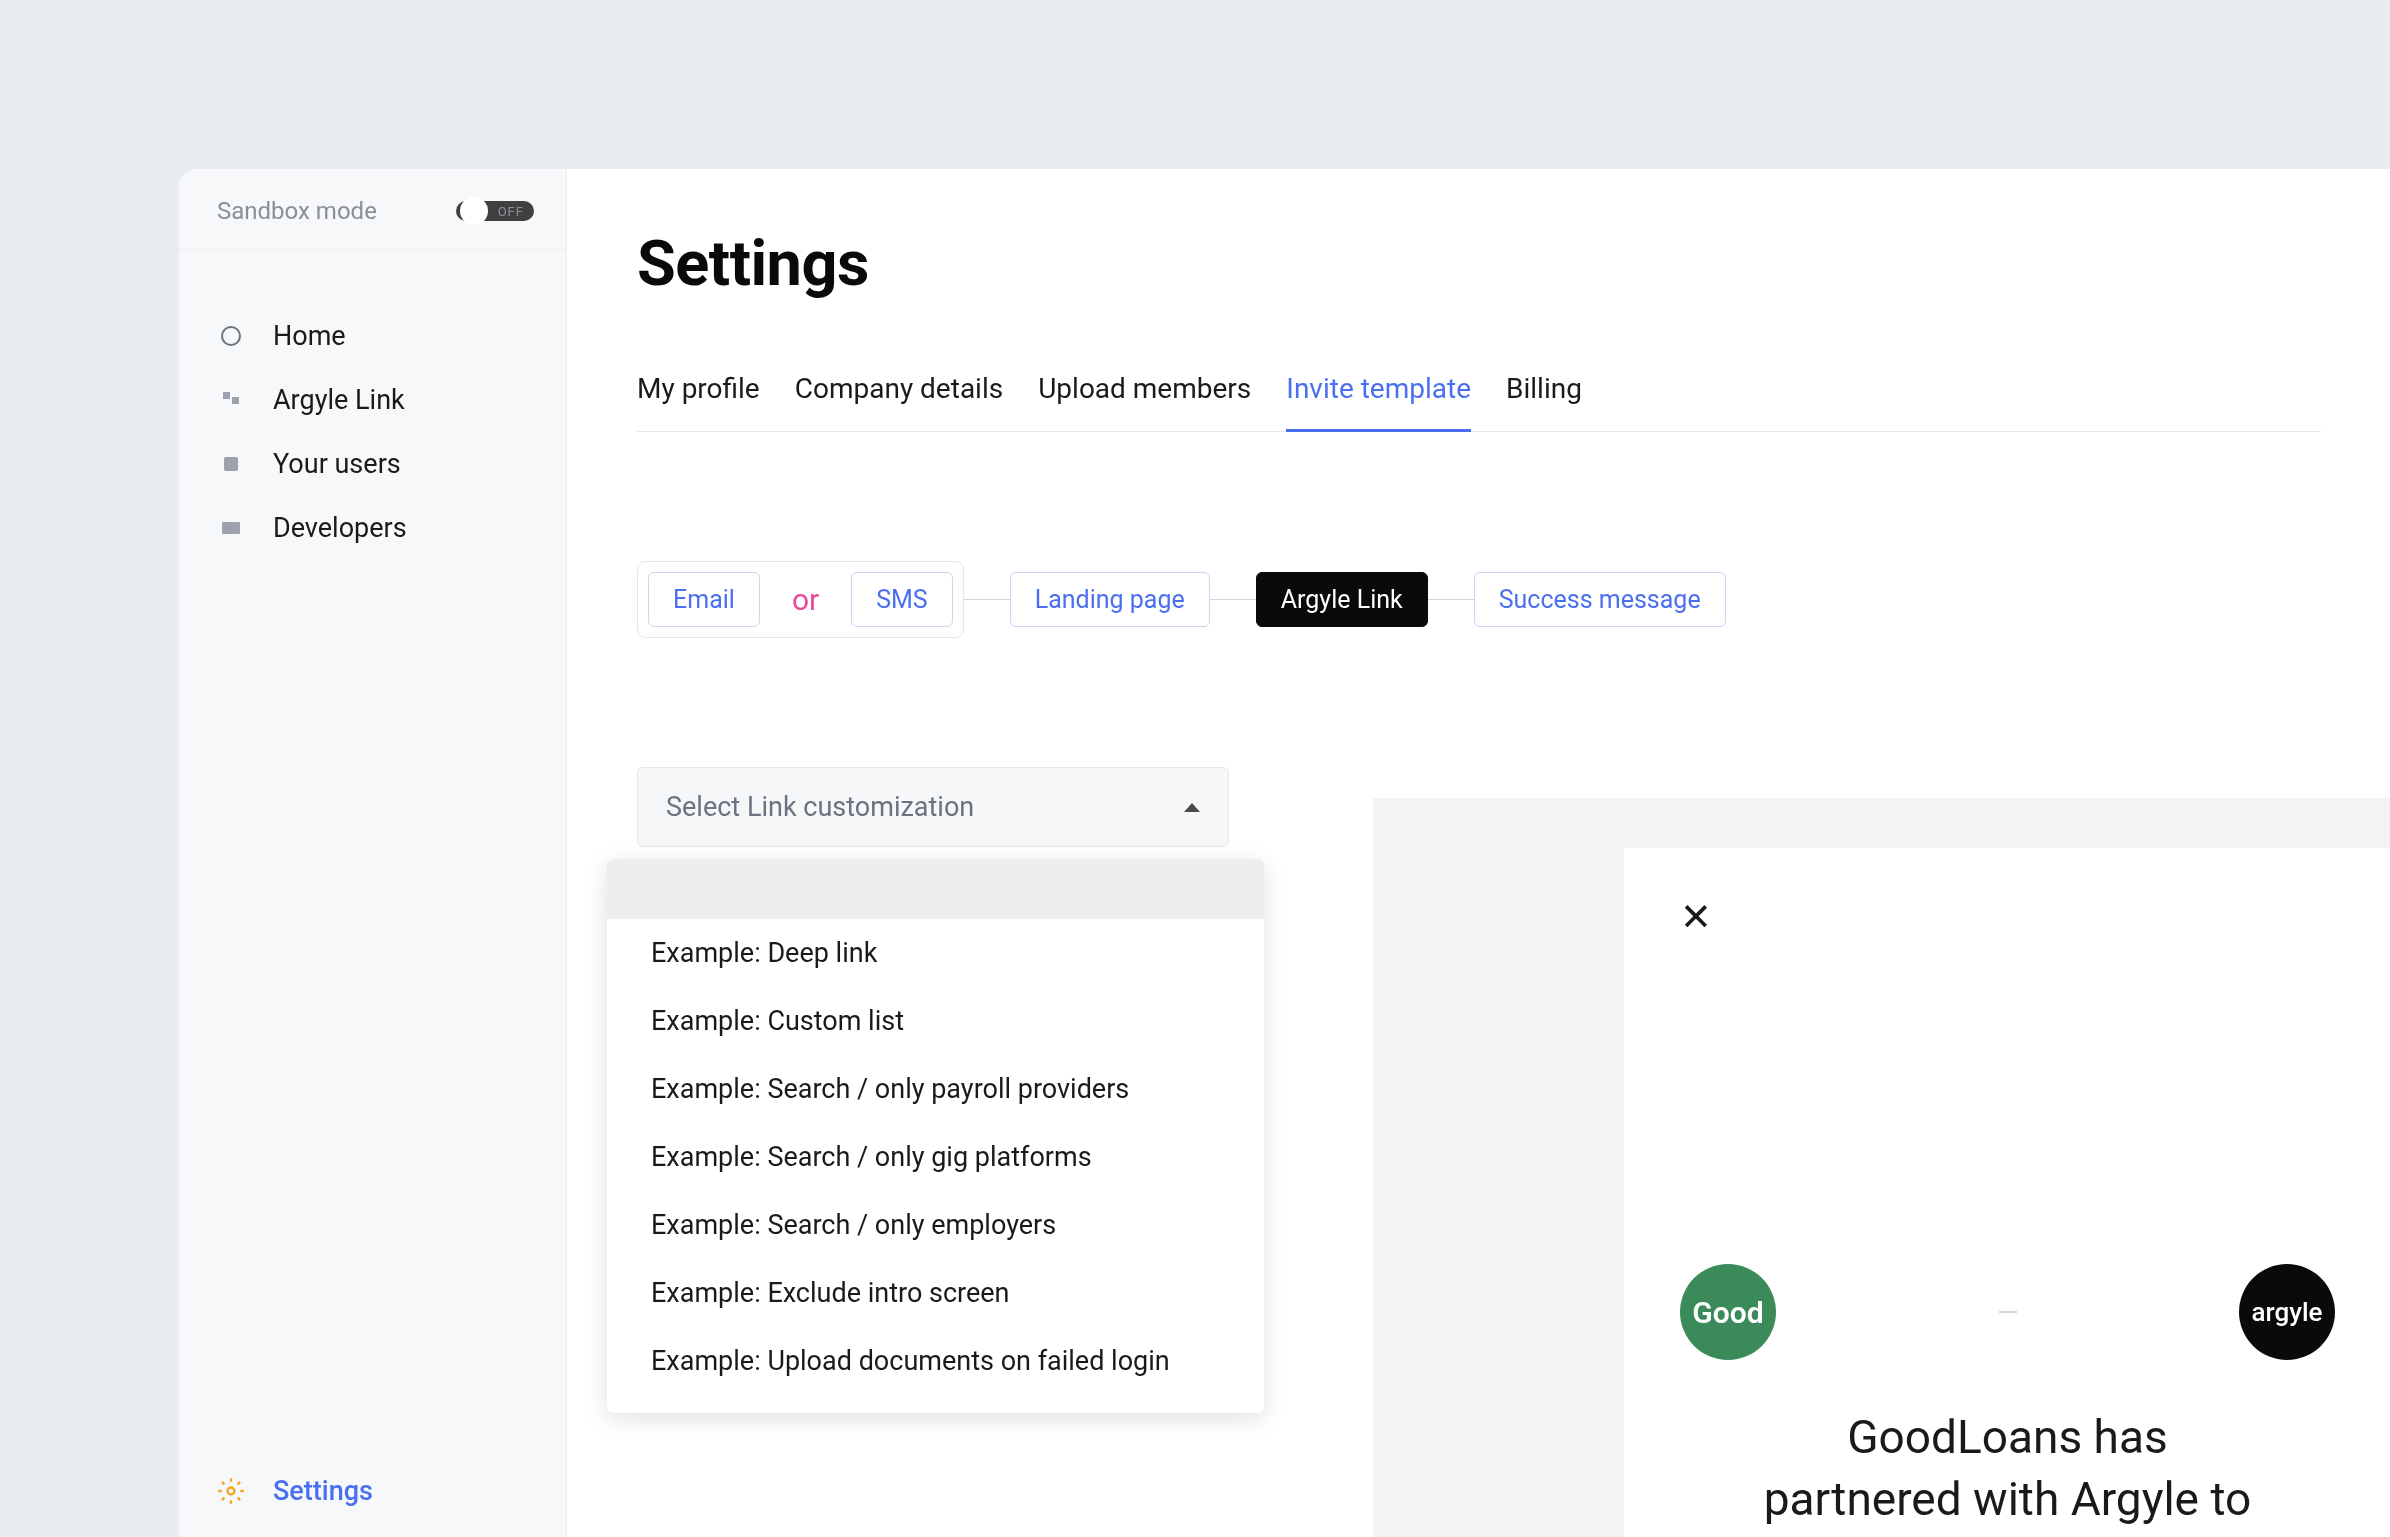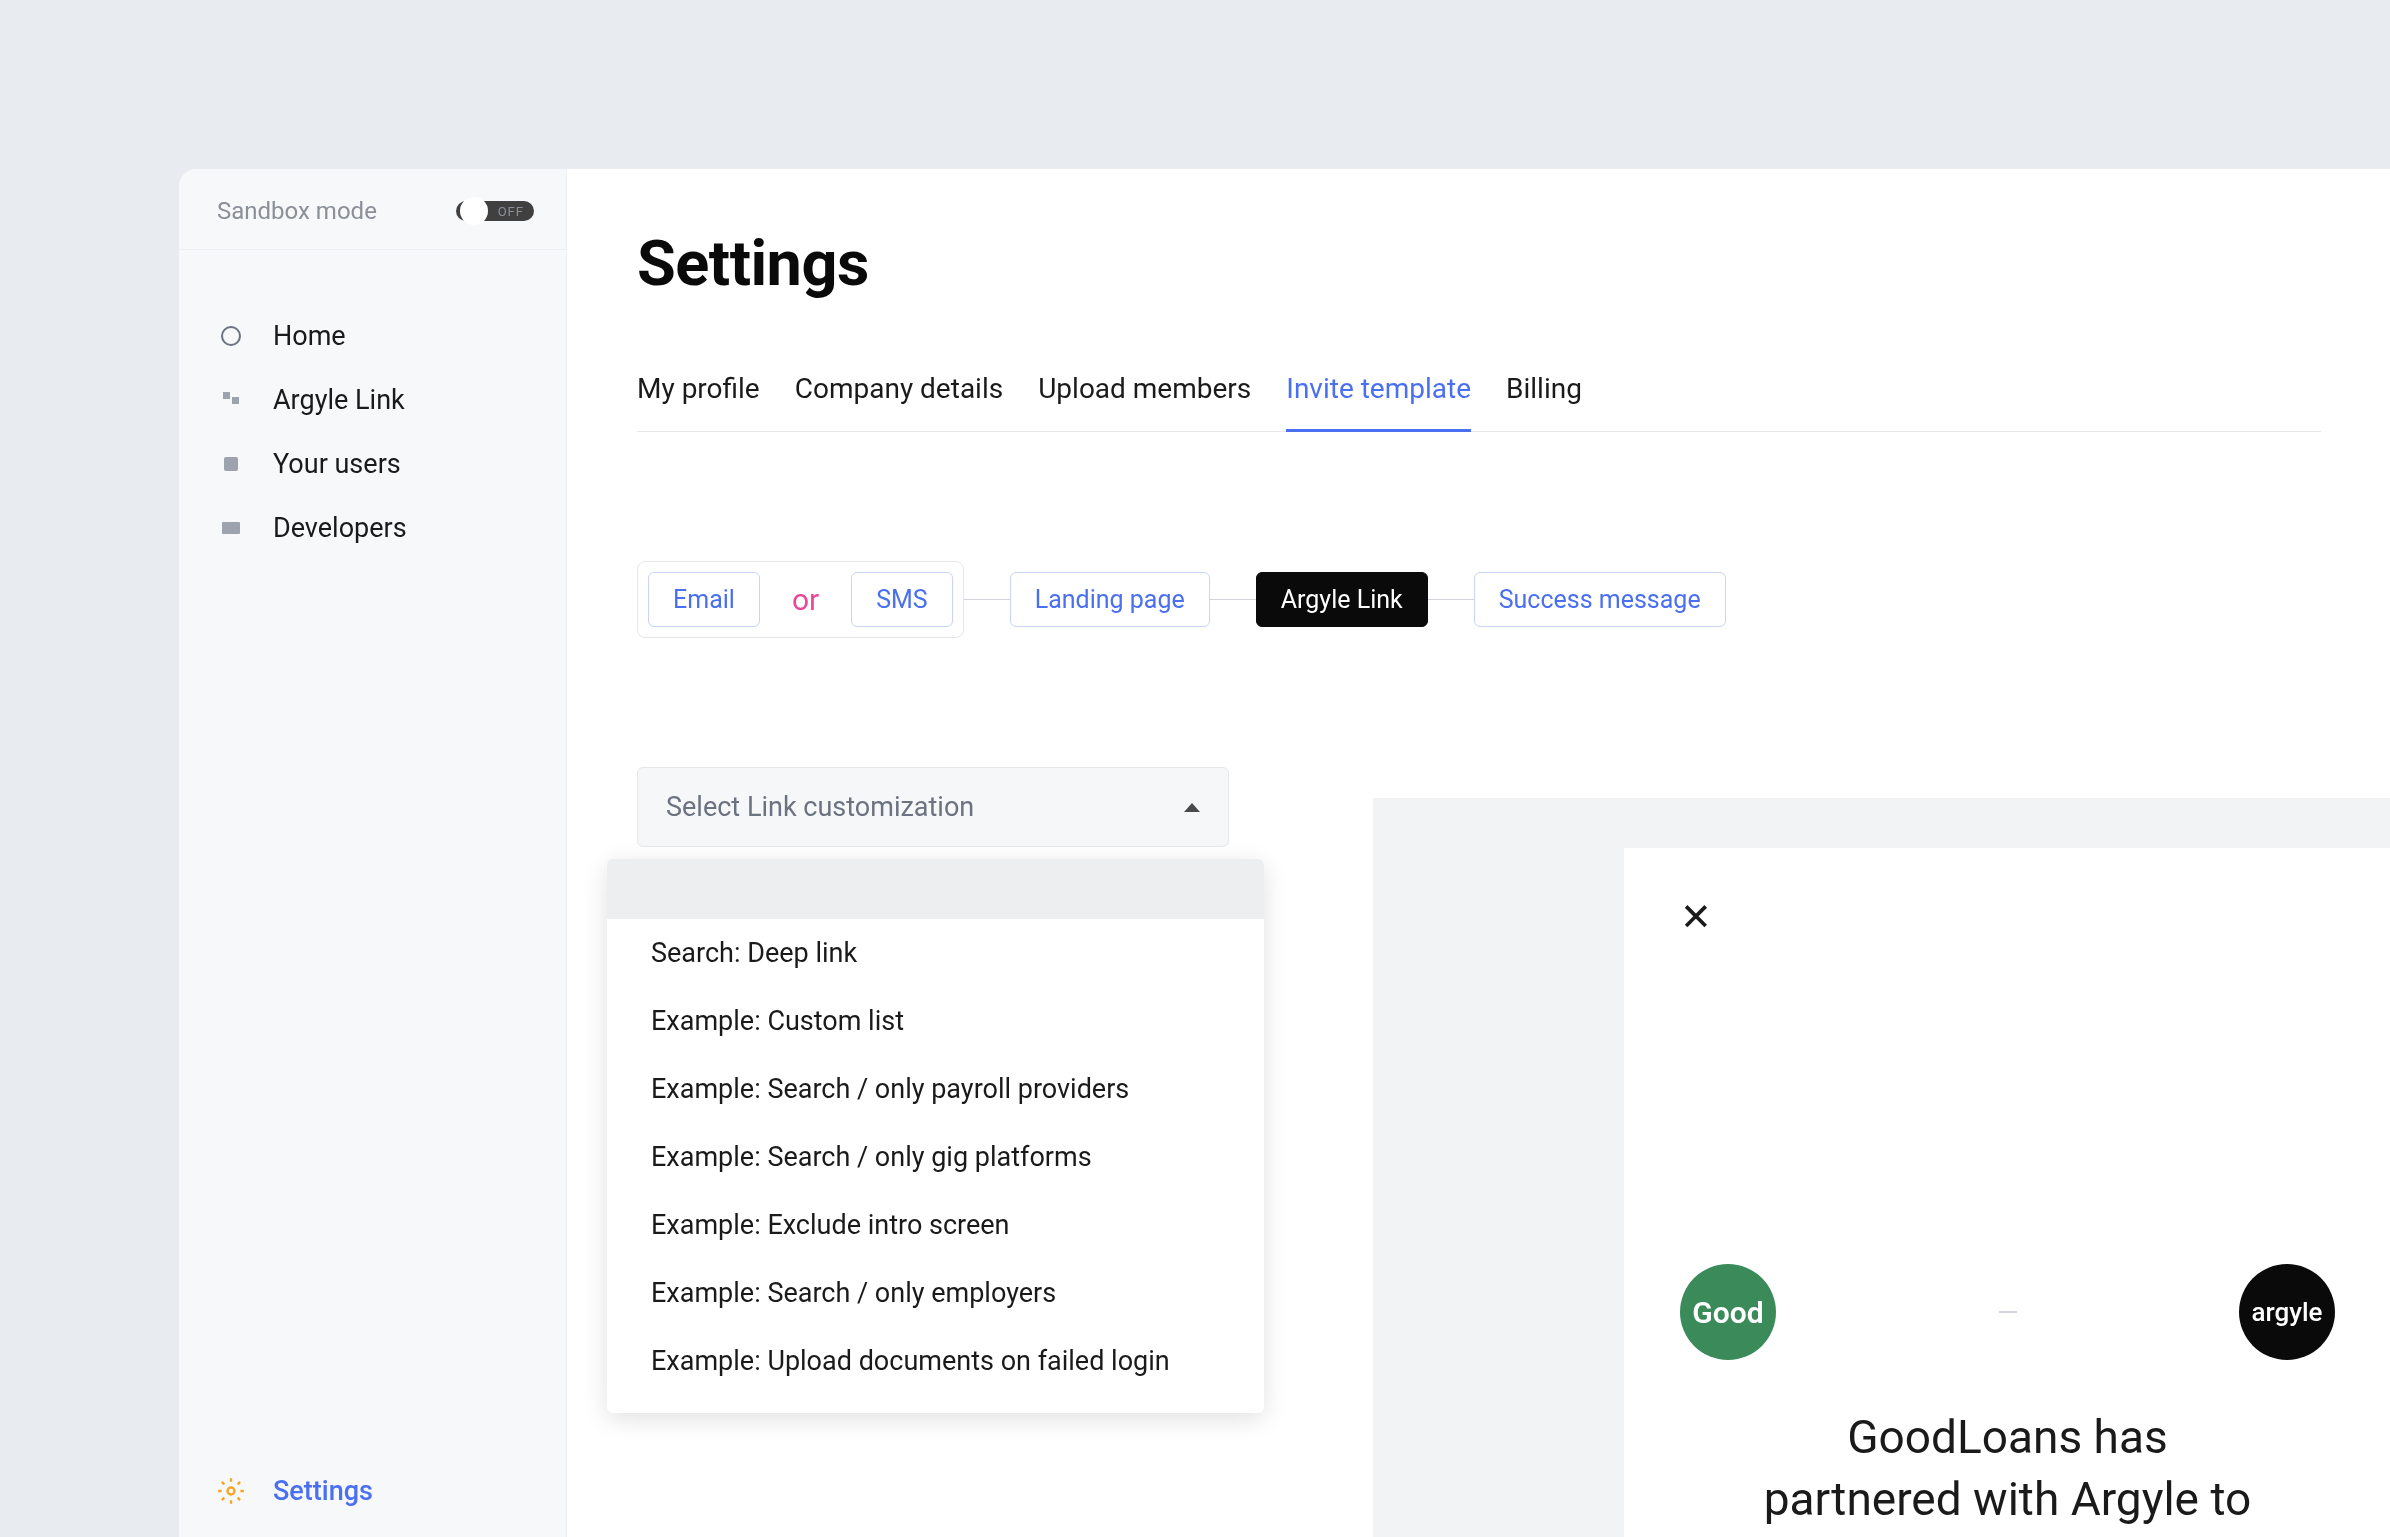--- a/index.html
+++ b/index.html
@@ -385,26 +385,26 @@
     </div>
 
     <div class="content-row">
       <div class="left-col">
         <div class="select-box">
           <span class="select-text">Select Link customization</span>
           <span class="caret-up"></span>
         </div>
         <div class="dropdown">
           <div class="dropdown-header"></div>
-          <div class="dropdown-item">Search: Deep link</div>
+          <div class="dropdown-item">Example: Deep link</div>
           <div class="dropdown-item">Example: Custom list</div>
           <div class="dropdown-item">Example: Search / only payroll providers</div>
           <div class="dropdown-item">Example: Search / only gig platforms</div>
+          <div class="dropdown-item">Example: Search / only employers</div>
           <div class="dropdown-item">Example: Exclude intro screen</div>
-          <div class="dropdown-item">Example: Search / only employers</div>
           <div class="dropdown-item">Example: Upload documents on failed login</div>
         </div>
       </div>
     </div>
 
     <div class="preview-panel">
       <div class="preview-card">
         <div class="close-btn">✕</div>
         <div class="brand-row">
           <div class="brand-chip brand-good">Good</div>

